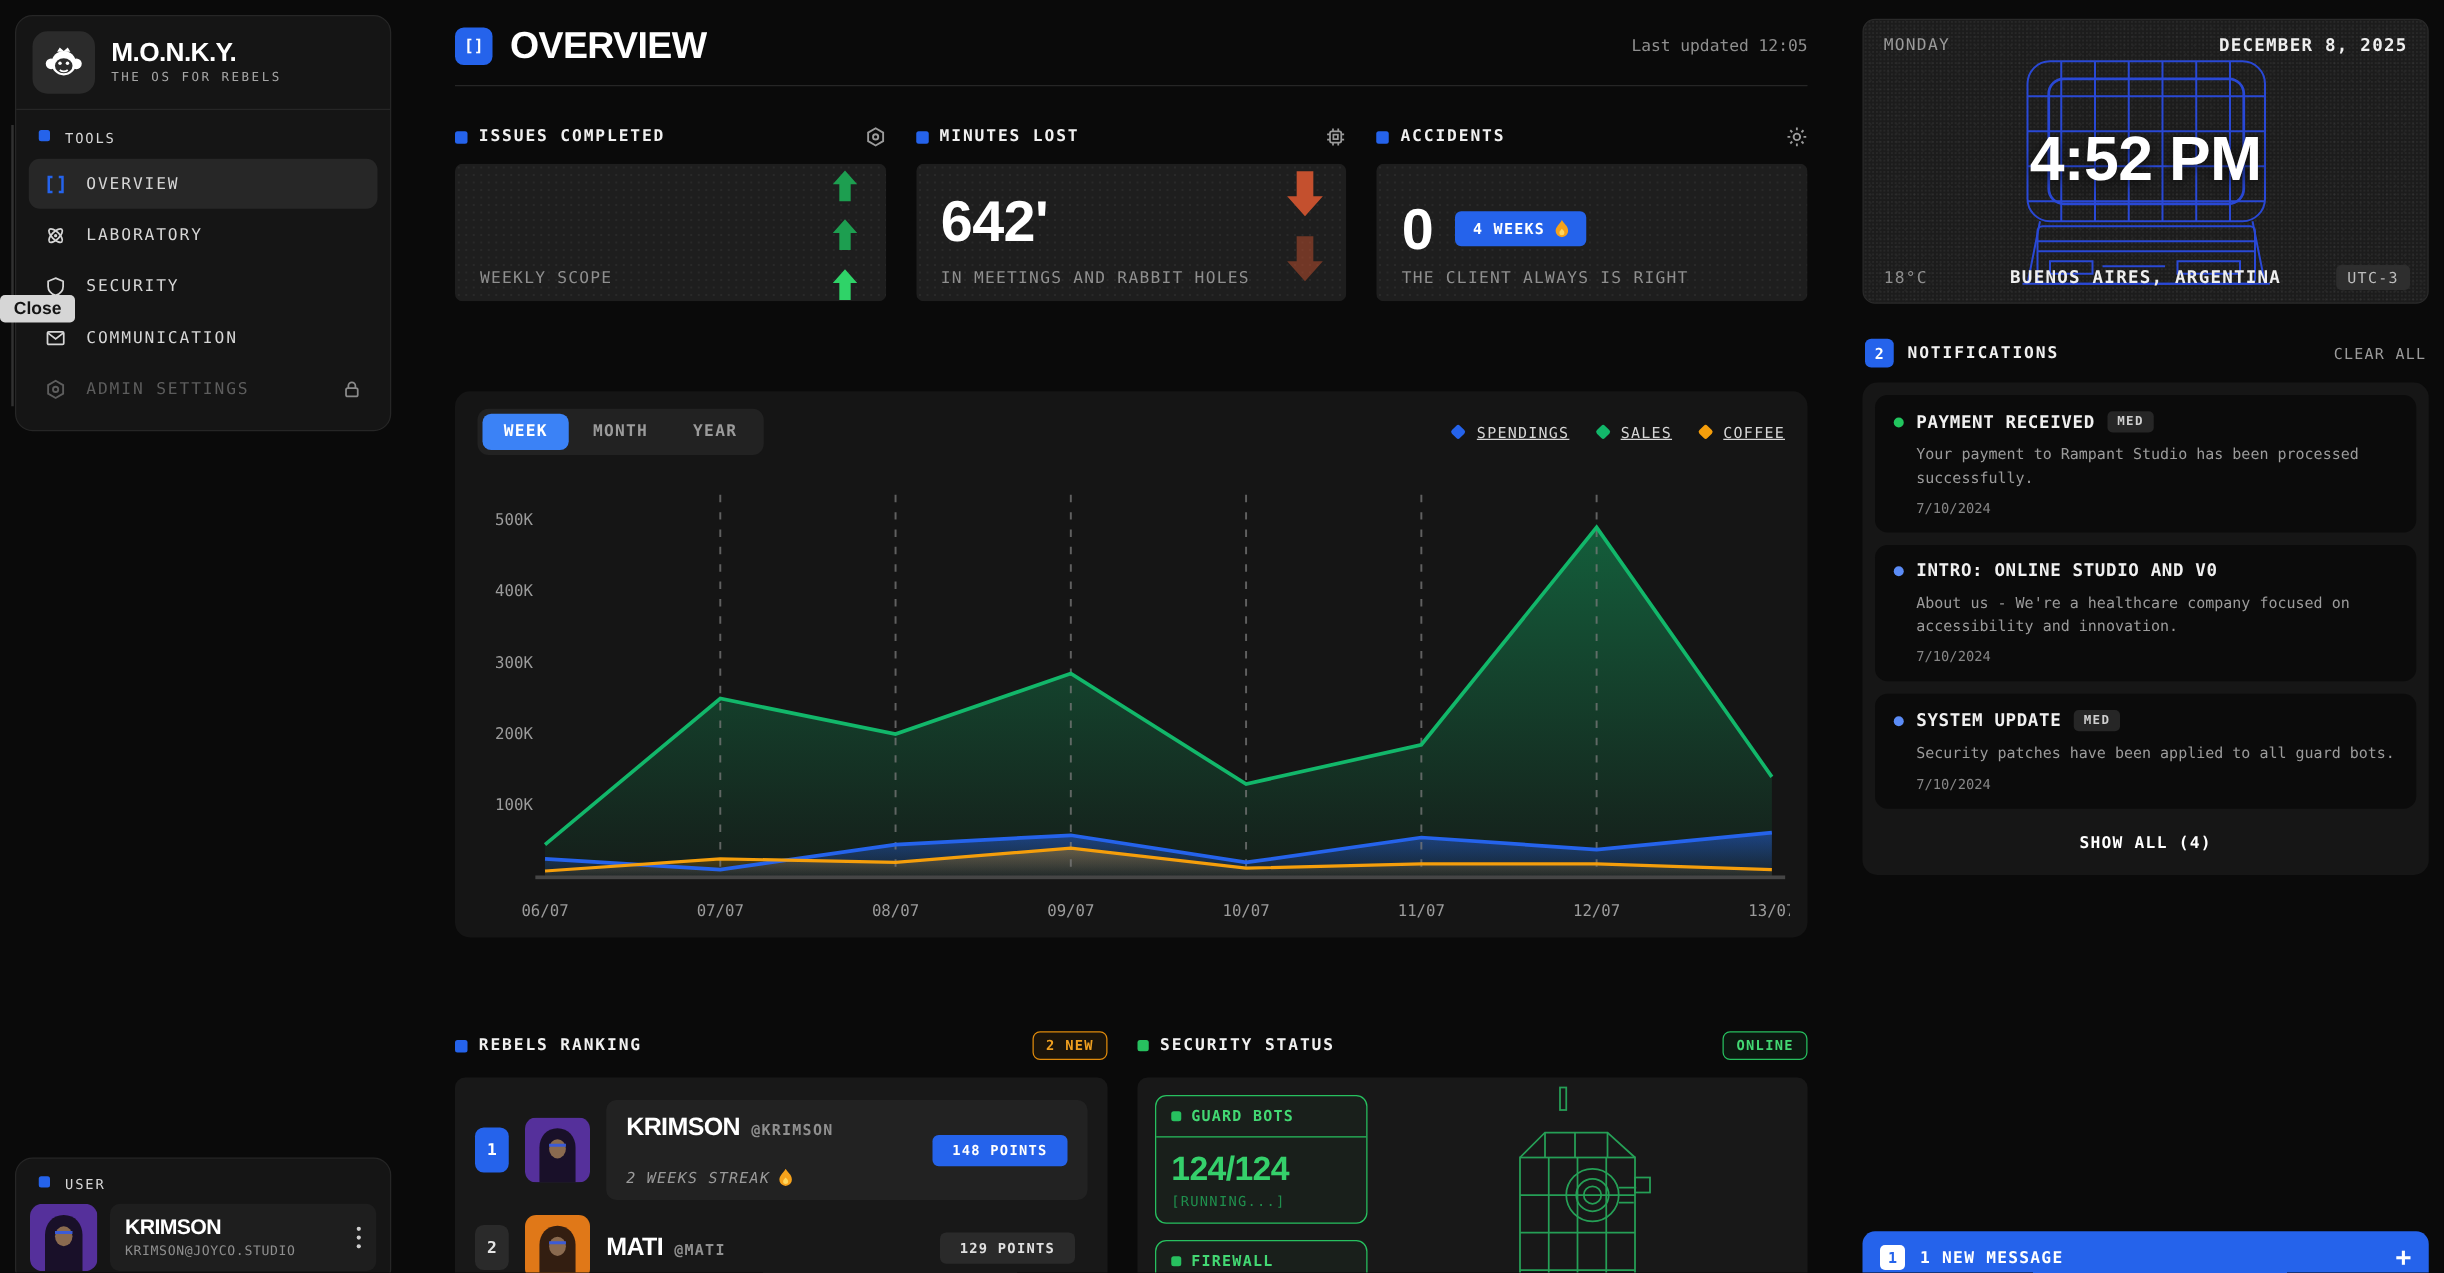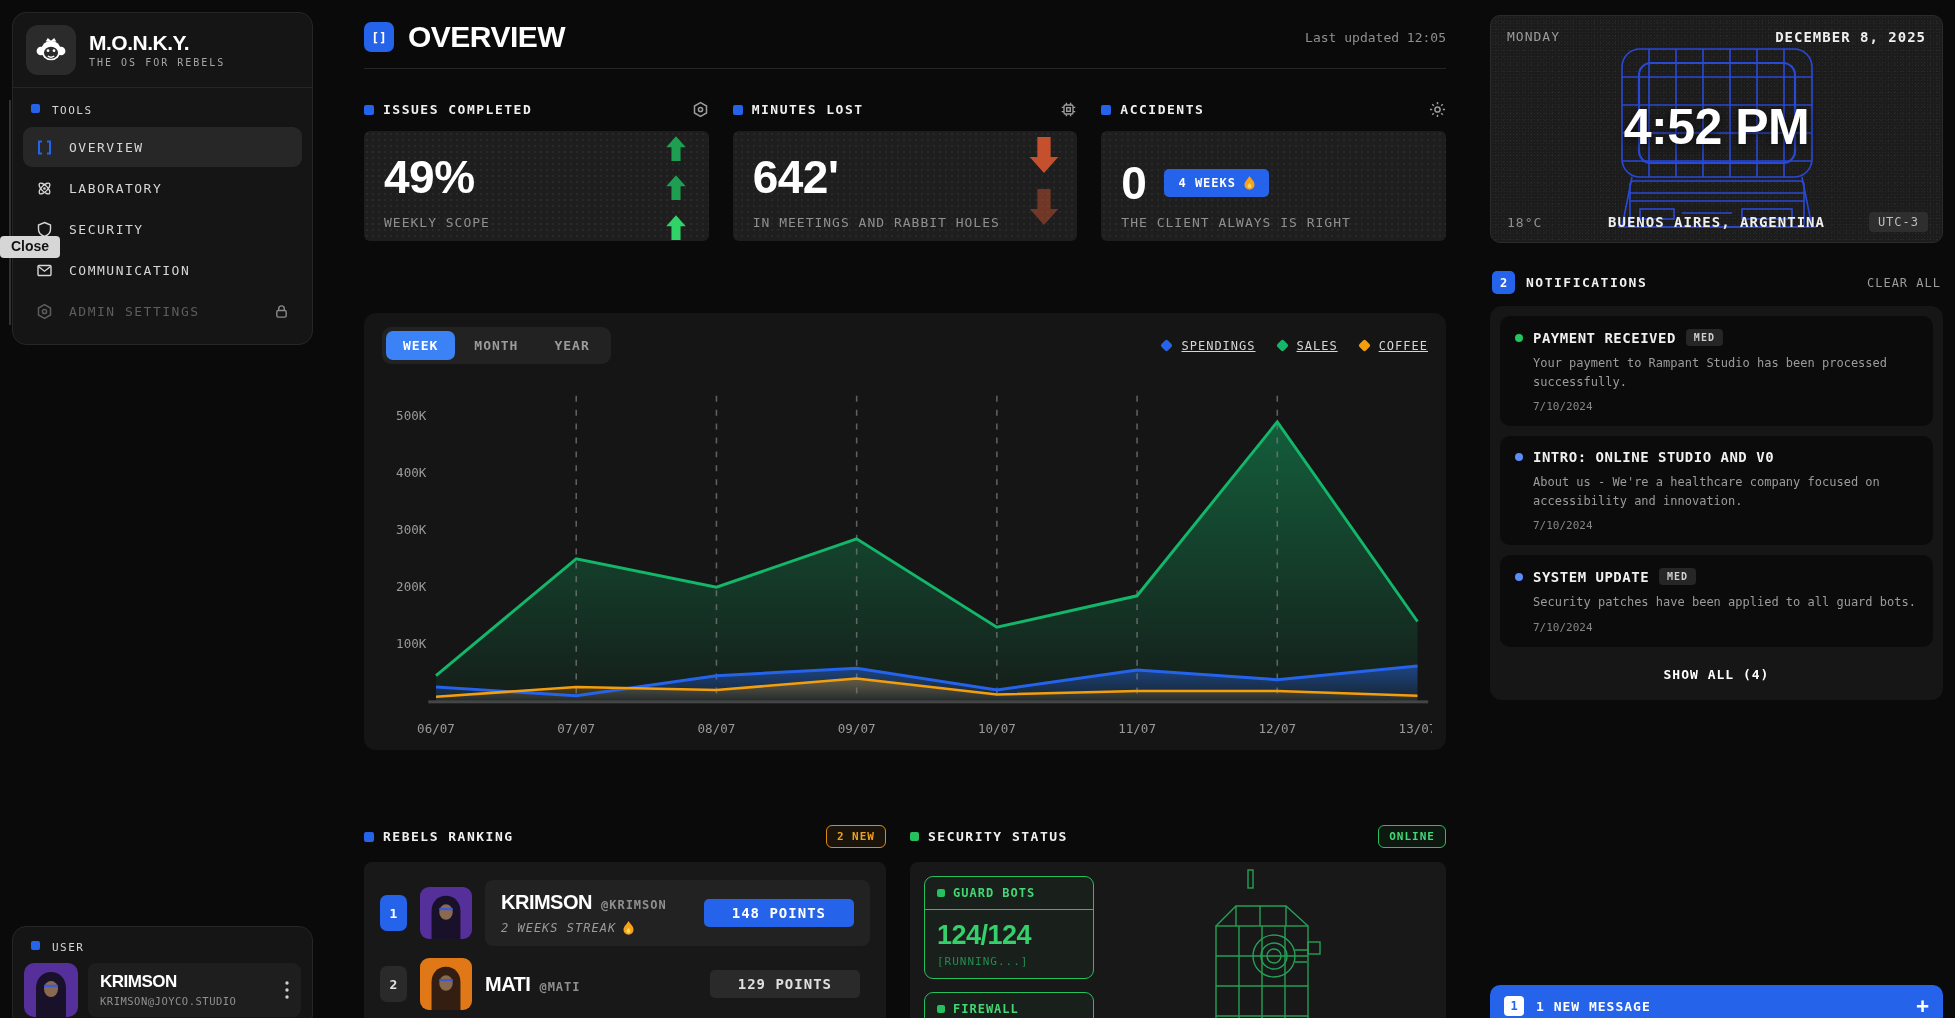--- a/index.html
+++ b/index.html
@@ -75,22 +75,22 @@
   .panel-body{background:#181818;border-radius:8px;padding:12px;}
   .rrow{display:flex;align-items:center;gap:13px;padding:6px 4px;}
   .rank-badge{width:27px;height:36px;border-radius:7px;display:flex;align-items:center;justify-content:center;font-size:13px;font-weight:bold;background:#2a2a2a;color:#e5e5e5;flex:none;}
   .rrow.hl .rank-badge{background:#2563eb;color:#fff;}
   .ravatar{width:52px;height:52px;border-radius:9px;flex:none;overflow:hidden;}
   .rcontent{flex:1;display:flex;align-items:center;min-width:0;padding-right:10px;}
   .rrow.hl .rcontent{background:#222;border-radius:8px;padding:11px 16px;}
   .rmeta{min-width:0;}
   .rname{font-size:20px;color:#fff;display:inline;}
   .rhandle{font-size:12px;color:#8f8f8f;margin-left:9px;font-weight:bold;letter-spacing:1px;}
-  .rstreak{font-size:12px;color:#9b9b9b;font-style:italic;margin-top:7px;display:flex;align-items:center;gap:7px;letter-spacing:1px;}
-  .rpoints{margin-left:auto;font-size:14px;font-weight:bold;letter-spacing:1px;padding:6px 28px;border-radius:5px;background:#2a2a2a;color:#e0e0e0;flex:none;}
+  .rstreak{font-size:12px;color:#9b9b9b;font-style:italic;margin-top:21px;display:flex;align-items:center;gap:7px;letter-spacing:1px;}
+  .rpoints{margin-left:auto;font-size:11px;font-weight:bold;letter-spacing:1px;padding:6px 16px;border-radius:5px;background:#2a2a2a;color:#e0e0e0;flex:none;}
   .rrow.hl .rpoints{background:#2563eb;color:#fff;}
   .sec-body{background:#181818;border-radius:8px;padding:14px;position:relative;height:230px;overflow:hidden;}
   .sec-col{width:170px;}
   .sbox{border:1.5px solid #27c05f;border-radius:9px;background:rgba(39,192,95,.04);margin-bottom:13px;}
   .sbox-head{display:flex;align-items:center;gap:8px;padding:9px 12px;border-bottom:1.5px solid #27c05f;color:#43d873;font-size:12px;font-weight:bold;letter-spacing:1px;}
   .sbox-head .gsq{width:8px;height:8px;}
   .sbox-val{padding:10px 12px 2px;font-size:27px;color:#35d06b;font-family:"Liberation Sans","DejaVu Sans",sans-serif;font-weight:900;letter-spacing:-.5px;}
   .sbox-sub{padding:2px 12px 10px;font-size:11px;color:#1f8f4d;letter-spacing:1px;}
   .robot{position:absolute;right:100px;top:6px;}
 
@@ -257,21 +257,20 @@
       <span class="sq"></span>
       <span>ISSUES COMPLETED</span>
       <span class="card-ico">
               <svg width="17" height="17" viewBox="0 0 17 17" fill="none" stroke="currentColor" stroke-width="1.5">
                 <path d="M8.5 1.6l6 3.45v6.9l-6 3.45-6-3.45v-6.9z"></path>
                 <circle cx="8.5" cy="8.5" r="2.1"></circle>
               </svg>
             </span>
     </div>
     <div class="card-body">
-      <div class="card-value d">49%</div>
       <div class="card-cap">WEEKLY SCOPE</div>
       <span class="arrows">
               <svg width="34" height="40" viewBox="0 0 34 42">
                 <path d="M17 2 32 19H24v21H10V19H2z" fill="#1d9e50"></path>
               </svg>
               <svg width="34" height="40" viewBox="0 0 34 42">
                 <path d="M17 2 32 19H24v21H10V19H2z" fill="#1d9e50"></path>
               </svg>
               <svg width="34" height="40" viewBox="0 0 34 42">
                 <path d="M17 2 32 19H24v21H10V19H2z" fill="#2fd368"></path>

